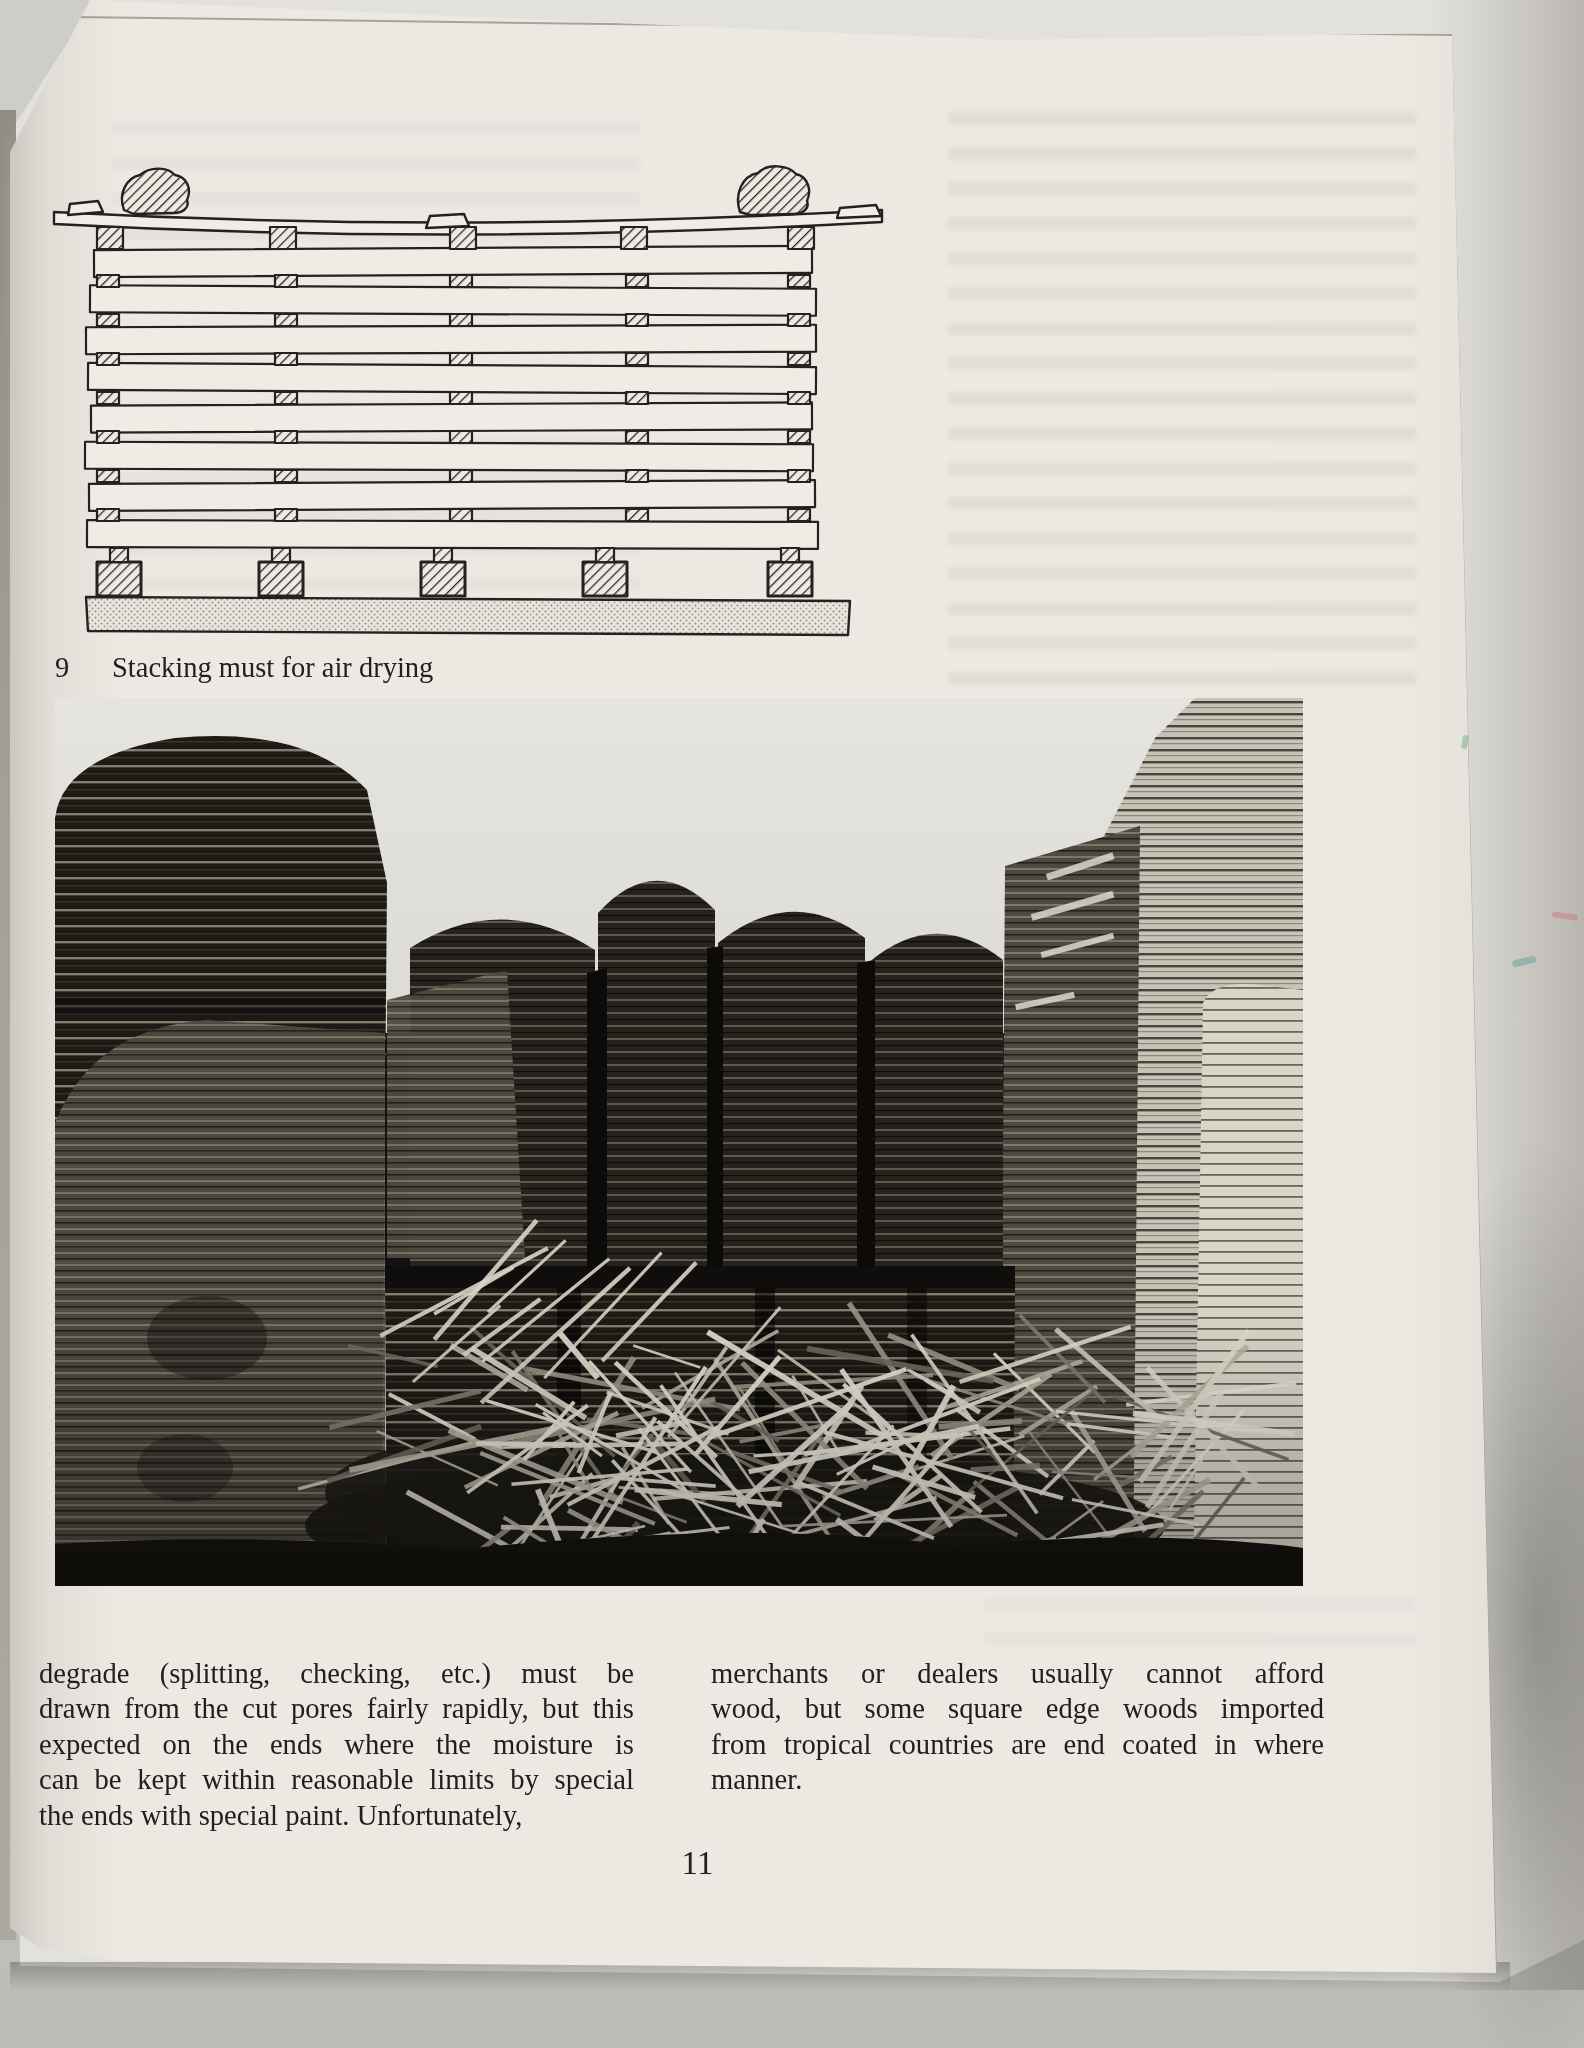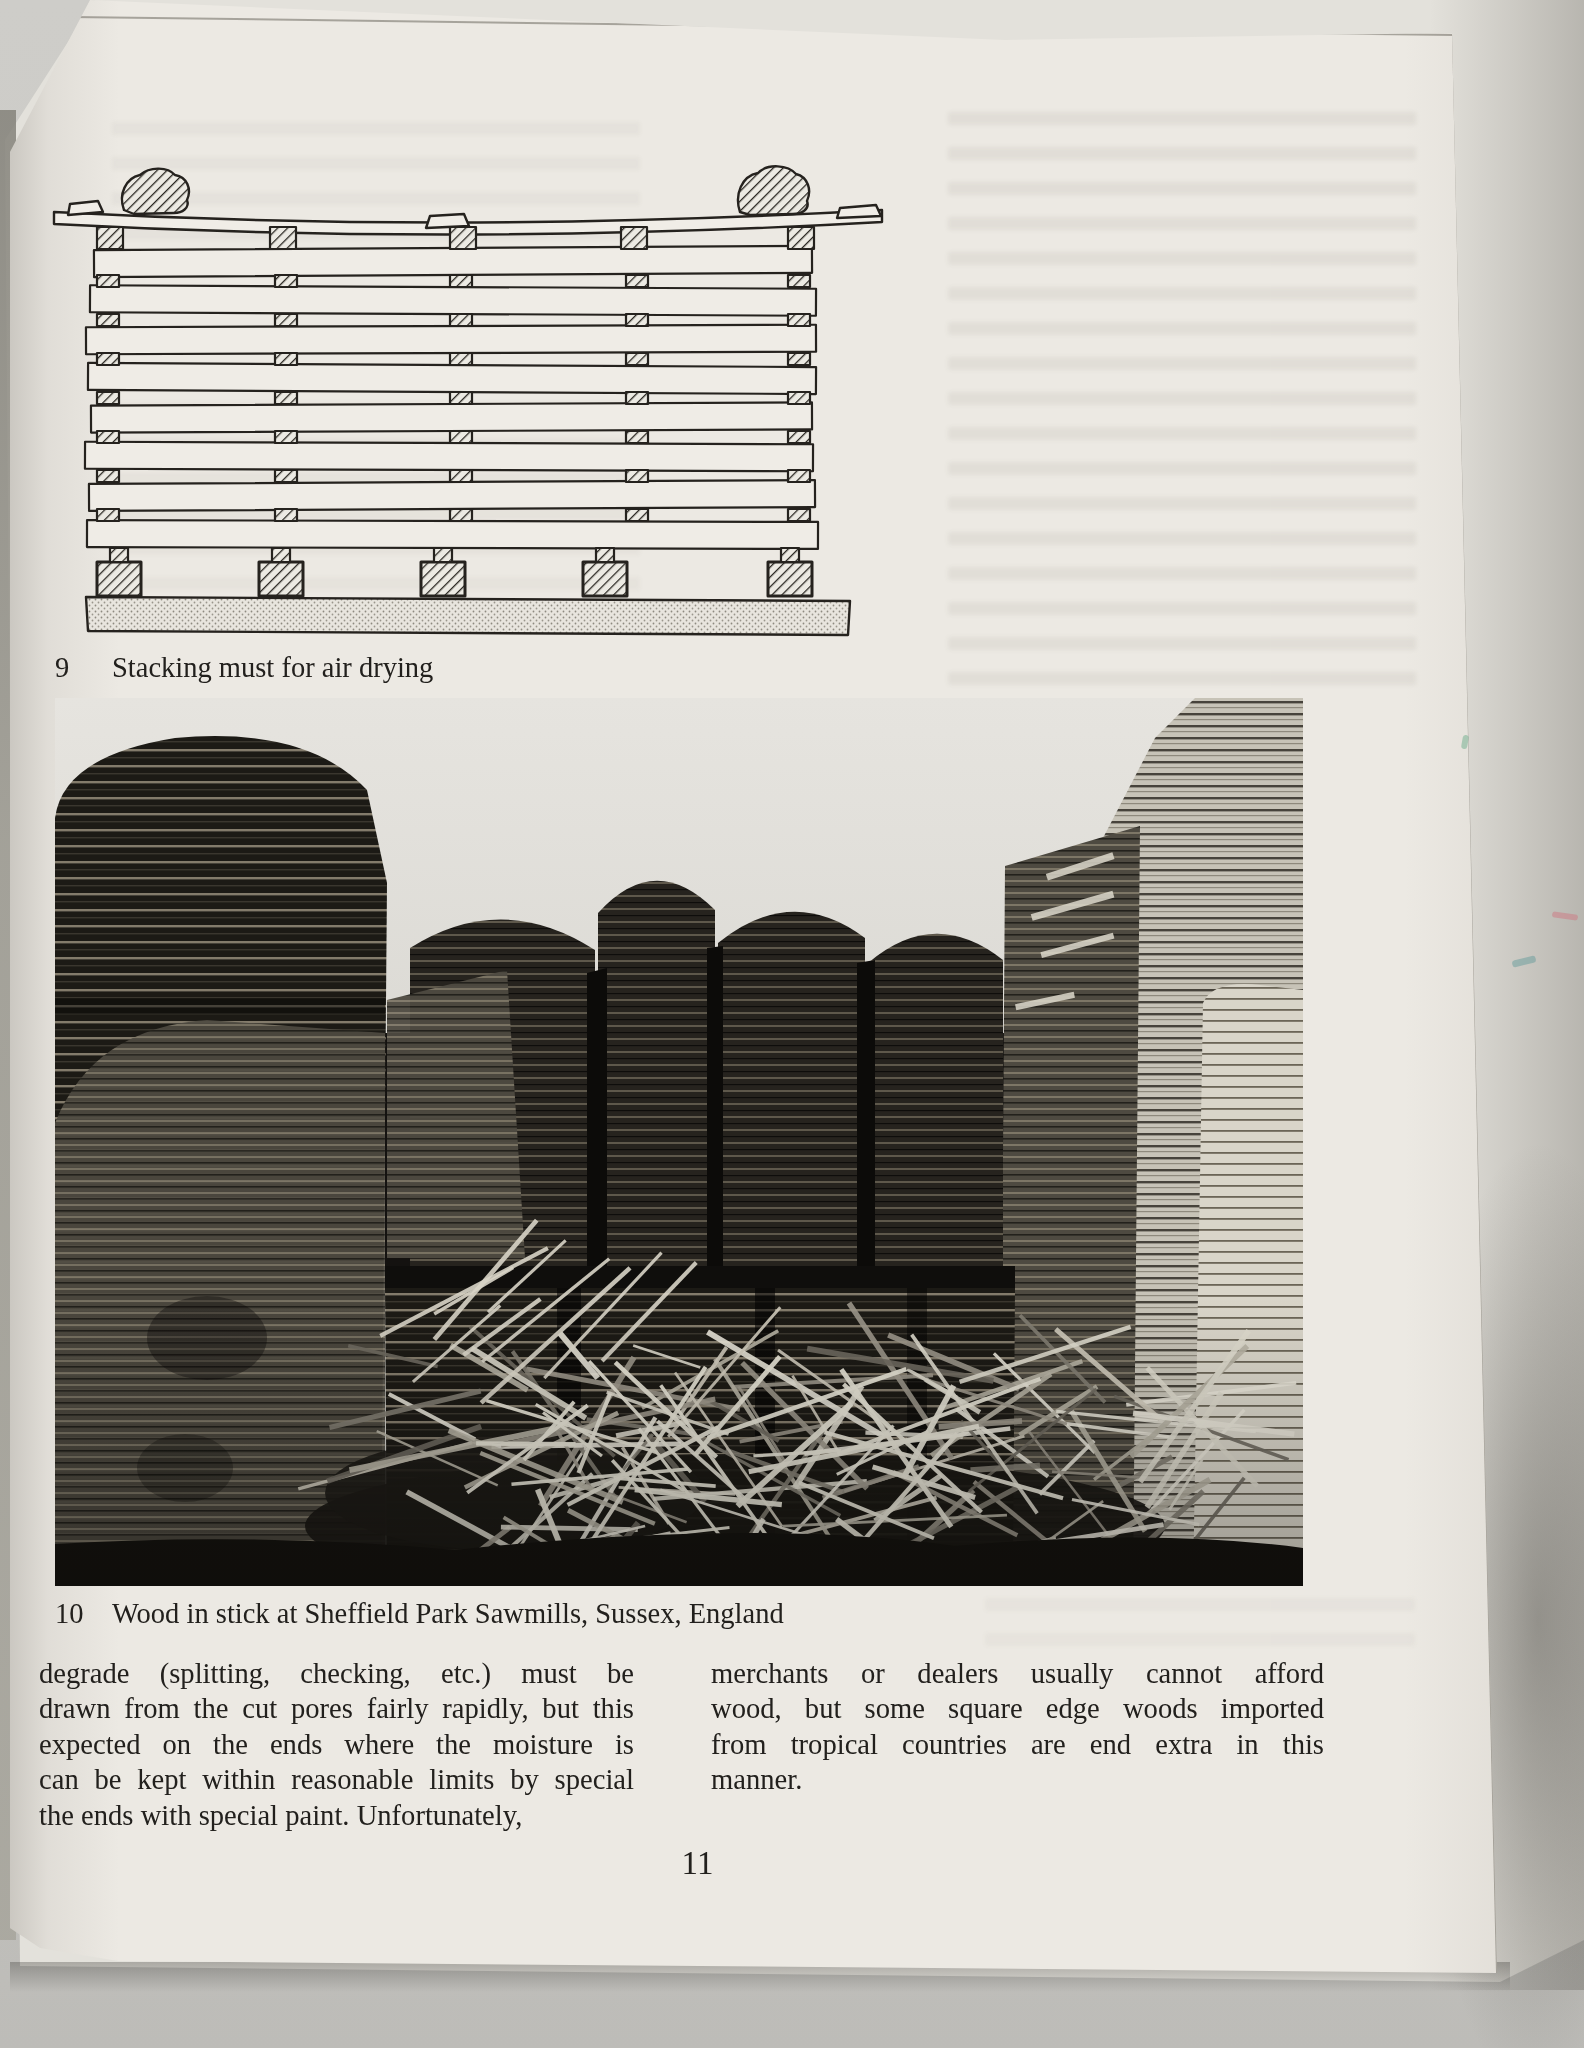--- a/index.html
+++ b/index.html
@@ -410,37 +410,33 @@
           <rect x="314.4808583052274" y="591.9874372400751" width="189.15544710082722" height="4.093323726716136" fill="#d8d4c6" opacity="0.9" transform="rotate(-27.621876228424664 409.058581855641 594.0340991034332)"></rect>
           <rect x="526.07534674512" y="611.6844276707548" width="136.19902473231733" height="4.116811267620331" fill="#d8d4c6" opacity="0.9" transform="rotate(-46.2953765766208 594.1748591112787 613.7428333045649)"></rect>
           <rect x="408.9382914239253" y="610.5495423074111" width="163.53510694277244" height="3.4090397862759603" fill="#d8d4c6" opacity="0.9" transform="rotate(-39.02468089900198 490.70584489531154 612.2540622005491)"></rect>
           <rect x="462.055390648104" y="615.821853132137" width="171.7309583545341" height="3.2036177442425946" fill="#d8d4c6" opacity="0.9" transform="rotate(-46.9485877207241 547.920869825371 617.4236620042583)"></rect>
           <rect x="400.1342358464069" y="635.1264448941807" width="200.88056550867884" height="4.494408406081799" fill="#d8d4c6" opacity="0.9" transform="rotate(-42.168784747910124 500.57451860074633 637.3736490972217)"></rect>
         </g>
       <path d="M0 888 L0 846 Q200 834 400 852 Q700 820 900 848 Q1100 830 1248 850 L1248 888 Z" fill="#15130f"></path>
       <rect x="0" y="600" width="1248" height="288" fill="url(#fade)"></rect>
     </svg>
 
-    <div class="caption" style="left: 55px; top: 1598px; color: rgb(34, 32, 29);">
-      <span class="fignum">10</span>
-      <span>Wood in stick at Sheffield Park Sawmills, Sussex, England</span>
-    </div>
 
     <div class="tcols">
       <div id="col-left" class="tcol" style="color: rgb(34, 32, 29);">
           <div class="tline">degrade (splitting, checking, etc.) must be</div>
           <div class="tline">drawn from the cut pores fairly rapidly, but this</div>
           <div class="tline">expected on the ends where the moisture is</div>
           <div class="tline">can be kept within reasonable limits by special</div>
           <div class="tline last">the ends with special paint. Unfortunately,</div>
         </div>
       <div id="col-right" class="tcol" style="color: rgb(34, 32, 29);">
           <div class="tline">merchants or dealers usually cannot afford</div>
           <div class="tline">wood, but some square edge woods imported</div>
-          <div class="tline">from tropical countries are end extra in this</div>
+          <div class="tline">from tropical countries are end coated in where</div>
           <div class="tline last">manner.</div>
         </div>
     </div>
 
     <div id="page-number" style="color: rgb(34, 32, 29);">11</div>
 
     <div id="top-edge" class="edge-line"></div>
     <div id="right-edge" class="edge-line"></div>
   </div>
 

